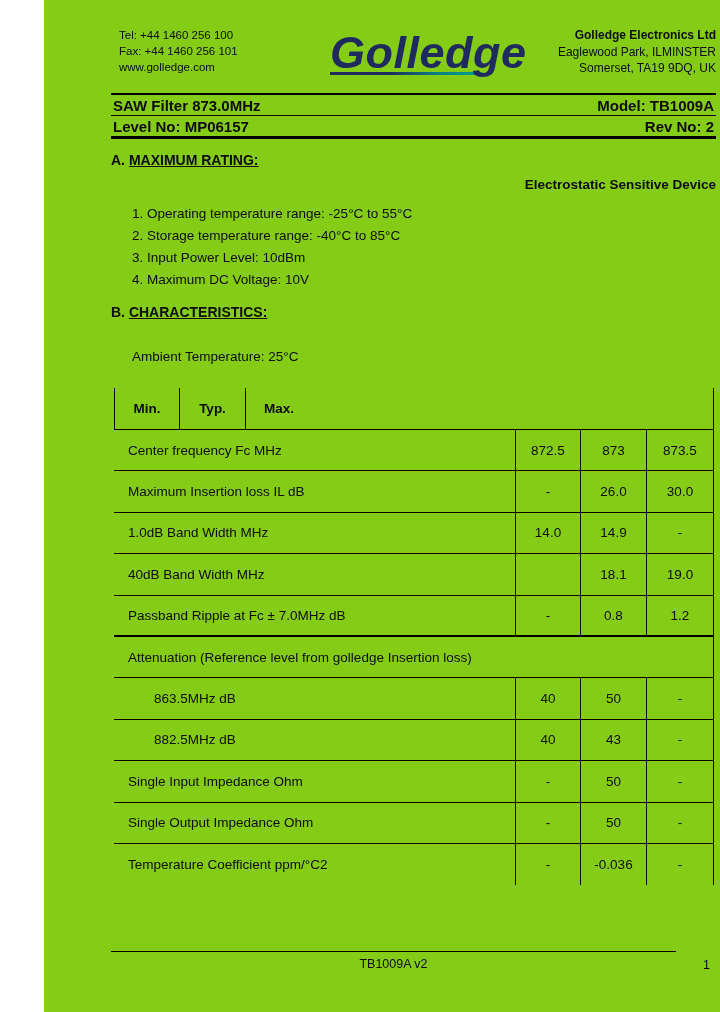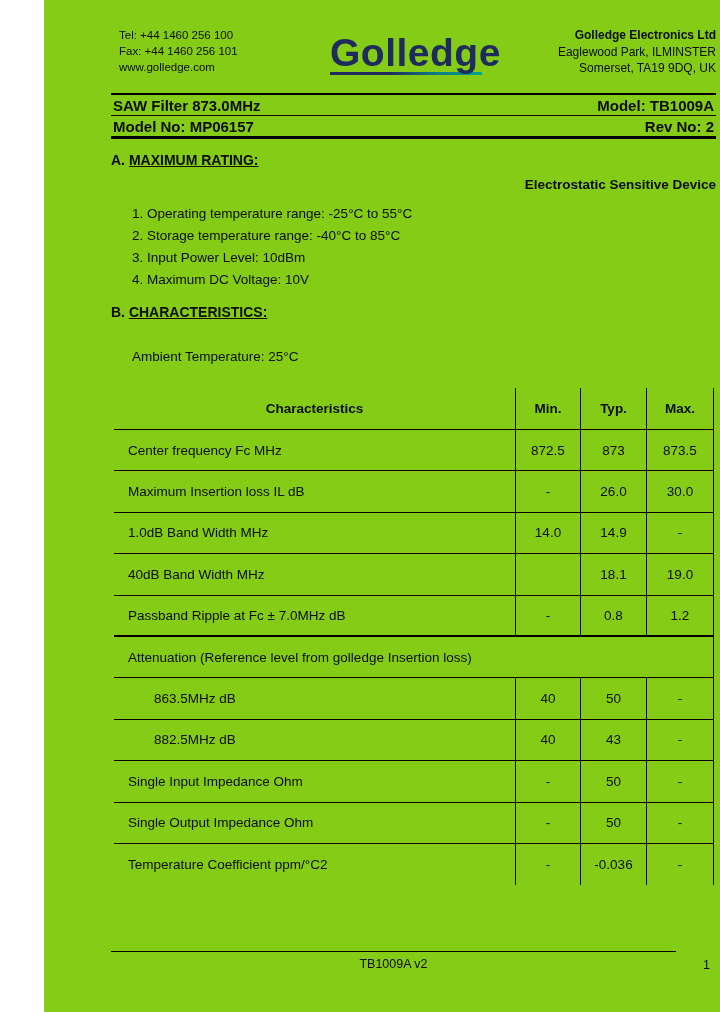--- a/index.html
+++ b/index.html
@@ -10,22 +10,22 @@
     font-family:"Liberation Sans", sans-serif;
     color:#0d0d0d;
     overflow:hidden;
     margin-left:44px;
   }
   
   .letterhead{position:absolute;left:0;top:0;width:720px;height:93px;}
   .contact{position:absolute;left:75px;top:27px;font-size:11.5px;line-height:16px;}
   .logo{position:absolute;left:286px;top:36px;width:152px;text-align:center;}
   .logo-text{
-    font-size:39px;font-weight:bold;letter-spacing:0.5px;line-height:34px;
-    color:#1f2a5e;display:block;
+    font-size:45px;font-weight:bold;letter-spacing:0.5px;line-height:34px;
+    color:#1f2a5e;display:block;font-style:italic;
   }
   .logo-underline{
     height:3px;margin-top:2px;
     background:linear-gradient(90deg,#1f2a5e 0%,#1f2a5e 38%,#0b7d84 70%,#00a38e 100%);
   }
   .company{position:absolute;right:48px;top:27px;text-align:right;font-size:12px;line-height:16.5px;}
   .company-name{font-weight:bold;}
   
   .title-block{
     position:absolute;left:67px;top:93px;width:605px;
@@ -93,21 +93,21 @@
       <div>Somerset, TA19 9DQ, UK</div>
     </div>
   </div>
 
   <div class="title-block">
     <div class="title-row r1">
       <span>SAW Filter 873.0MHz</span>
       <span>Model: TB1009A</span>
     </div>
     <div class="title-row r2">
-      <span>Model No: MP06157</span>
+      <span>Level No: MP06157</span>
       <span>Rev No: 2</span>
     </div>
   </div>
 
   <div class="section-a">
     <h2 class="sec-heading"><span>A.</span> <span class="u">MAXIMUM RATING:</span></h2>
     <div class="esd">Electrostatic Sensitive Device</div>
     <div class="rating-list">
       <div>1. Operating temperature range: -25°C to 55°C</div>
       <div>2. Storage temperature range: -40°C to 85°C</div>
@@ -116,21 +116,20 @@
     </div>
   </div>
 
   <div class="section-b">
     <h2 class="sec-heading"><span>B.</span> <span class="u">CHARACTERISTICS:</span></h2>
     <div class="ambient">Ambient Temperature: 25°C</div>
   </div>
 
   <div class="ctable">
     <div class="trow thead">
-      <div class="tcell lab center">Characteristics</div>
       <div class="tcell val">Min.</div>
       <div class="tcell val typ">Typ.</div>
       <div class="tcell val max">Max.</div>
     </div>
 
     <div class="trow">
       <div class="tcell lab">Center frequency Fc MHz</div>
       <div class="tcell val">872.5</div>
       <div class="tcell val typ">873</div>
       <div class="tcell val max">873.5</div>

